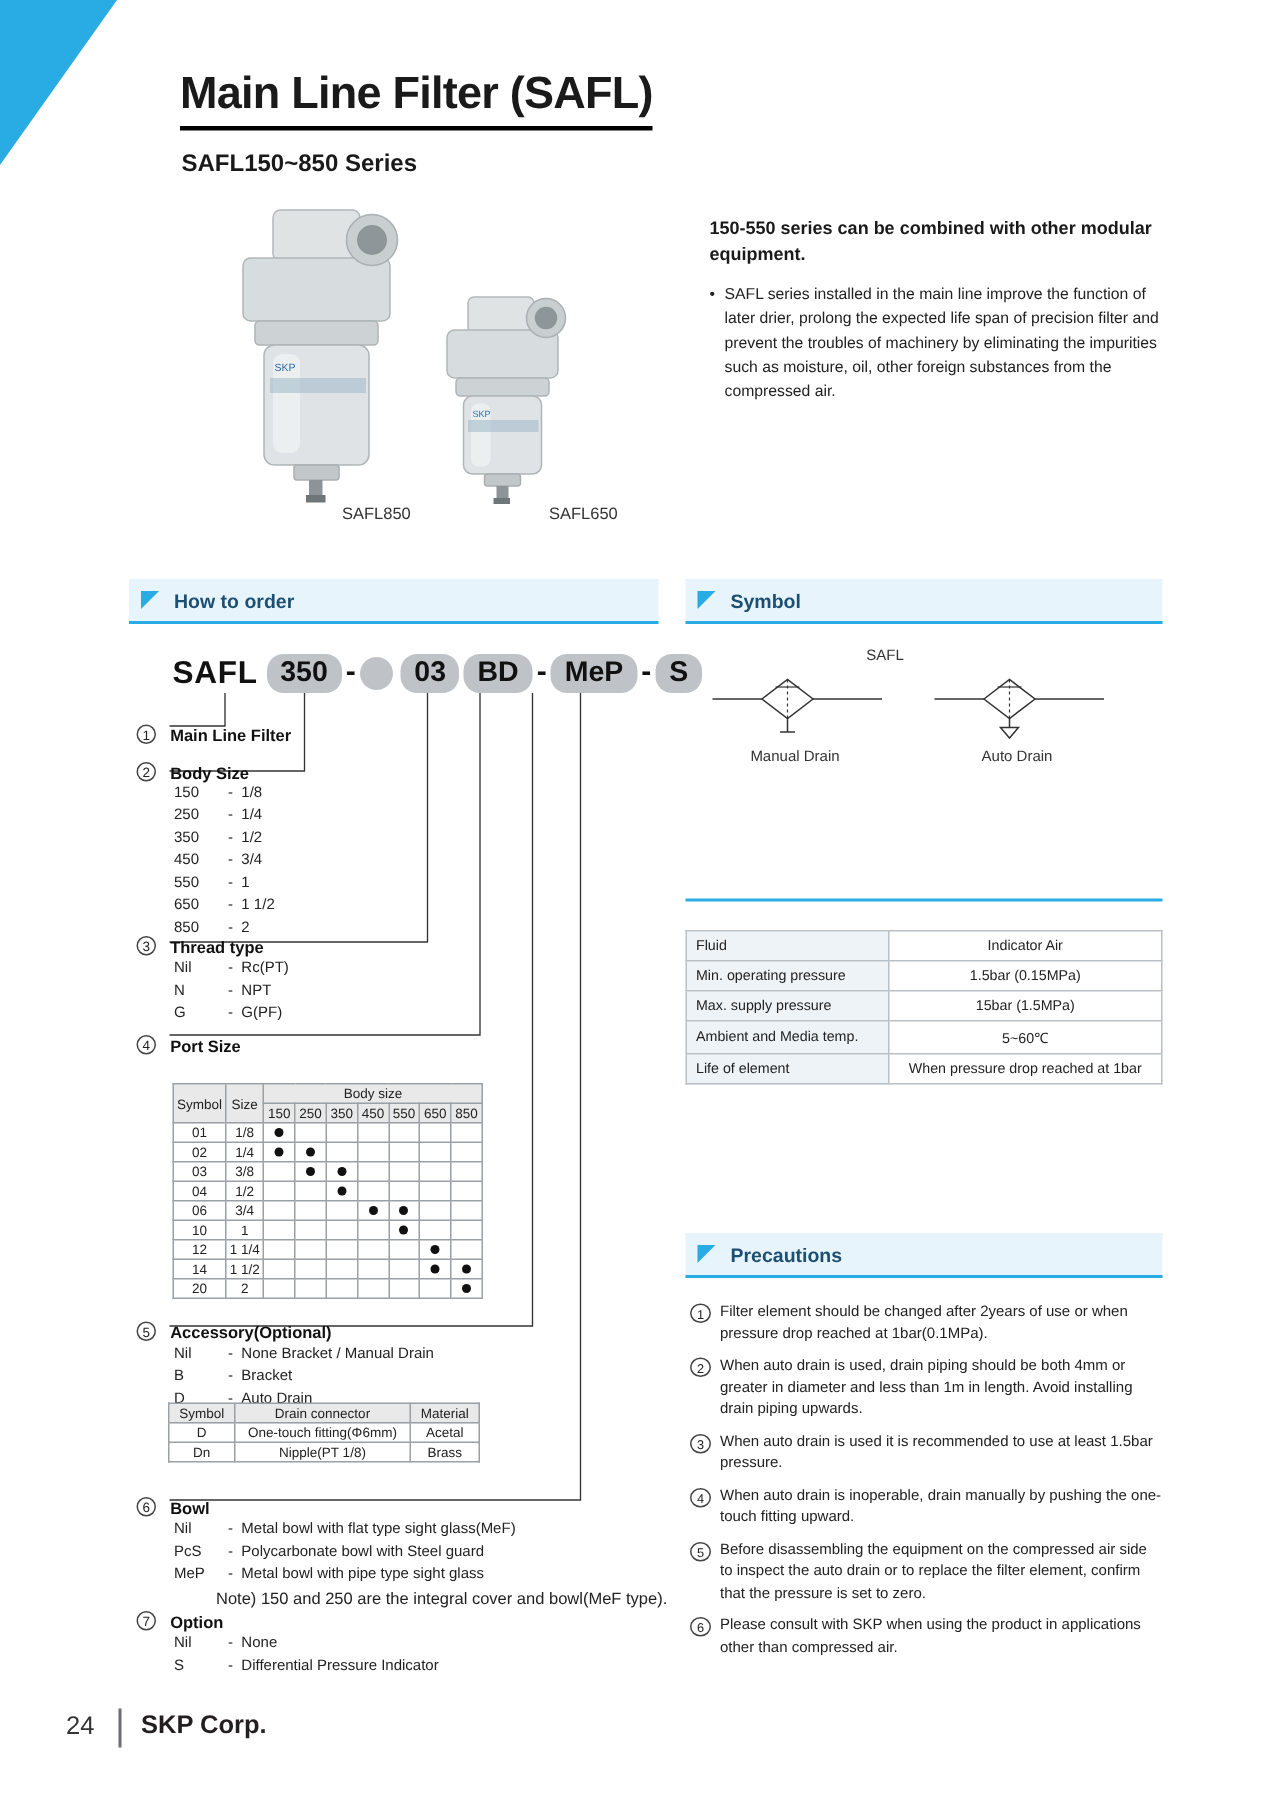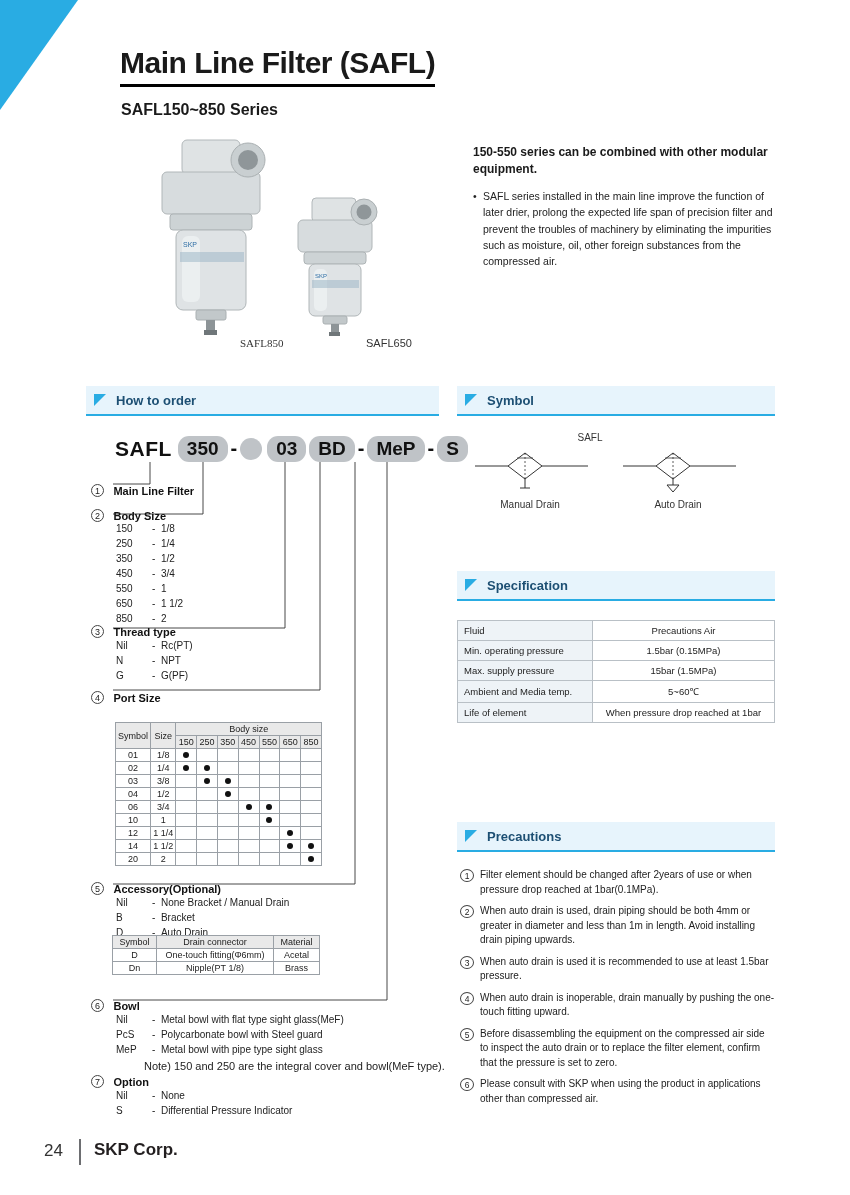--- a/index.html
+++ b/index.html
@@ -22,21 +22,21 @@
   }
 
   
   .title-wrap { position:absolute; left:120px; top:46px; }
   .main-title {
     font-size: 30px; font-weight: bold; letter-spacing: -0.5px;
     color:#1a1a1a; margin:0; padding-bottom:4px;
     border-bottom: 3px solid #000000; display:inline-block;
   }
   .sub-title { position:absolute; left:121px; top:101px; font-size:16px; font-weight:bold; color:#1a1a1a; }
-  .cap-850 { position:absolute; left:240px; top:337px; font-size:11px; color:#333;font-family:Liberation Serif, serif; }
+  .cap-850 { position:absolute; left:228px; top:337px; font-size:11px; color:#333; }
   .cap-650 { position:absolute; left:366px; top:337px; font-size:11px; color:#333; }
 
   
   .intro-head { position:absolute; left:473px; top:144px; width:300px; font-size:12px; font-weight:bold; line-height:1.45; color:#1a1a1a;}
   .intro-body { position:absolute; left:473px; top:188px; width:302px; font-size:10.5px; line-height:1.55; color:#222;}
   .intro-body .bullet { position:relative; padding-left:10px; }
   .intro-body .bullet:before { content:"\2022"; position:absolute; left:0; top:0; }
 
   
   .sec {
@@ -160,24 +160,20 @@
     <span class="lbl">How to order</span>
   </div>
   <div class="sec-line" style="left:86px; top:414px; width:353px;"></div>
 
   <div class="sec" id="sec-symbol">
     <span class="tri"></span>
     <span class="lbl">Symbol</span>
   </div>
   <div class="sec-line" style="left:457px; top:414px; width:318px;"></div>
 
-  <div class="sec" id="sec-spec">
-    <span class="tri"></span>
-    <span class="lbl">Specification</span>
-  </div>
   <div class="sec-line" style="left:457px; top:599px; width:318px;"></div>
 
   <div class="sec" id="sec-prec">
     <span class="tri"></span>
     <span class="lbl">Precautions</span>
   </div>
   <div class="sec-line" style="left:457px; top:850px; width:318px;"></div>
 
   <div class="code-row">
     <span class="txt">SAFL</span>
@@ -431,21 +427,21 @@
       <path d="M49 41 L61 41 L55 48 Z" fill="none" stroke="#333" stroke-width="1"></path>
     </g>
   </svg>
   <div class="sym-label" style="left:470px; top:499px; width:120px;">Manual Drain</div>
   <div class="sym-label" style="left:618px; top:499px; width:120px;">Auto Drain</div>
 
   <table class="spec-tbl">
     <tbody id="spec-body">
         <tr>
           <td class="k">Fluid</td>
-          <td class="v">Precautions Air</td>
+          <td class="v">Indicator Air</td>
         </tr>
         <tr>
           <td class="k">Min. operating pressure</td>
           <td class="v">1.5bar (0.15MPa)</td>
         </tr>
         <tr>
           <td class="k">Max. supply pressure</td>
           <td class="v">15bar (1.5MPa)</td>
         </tr>
         <tr>

